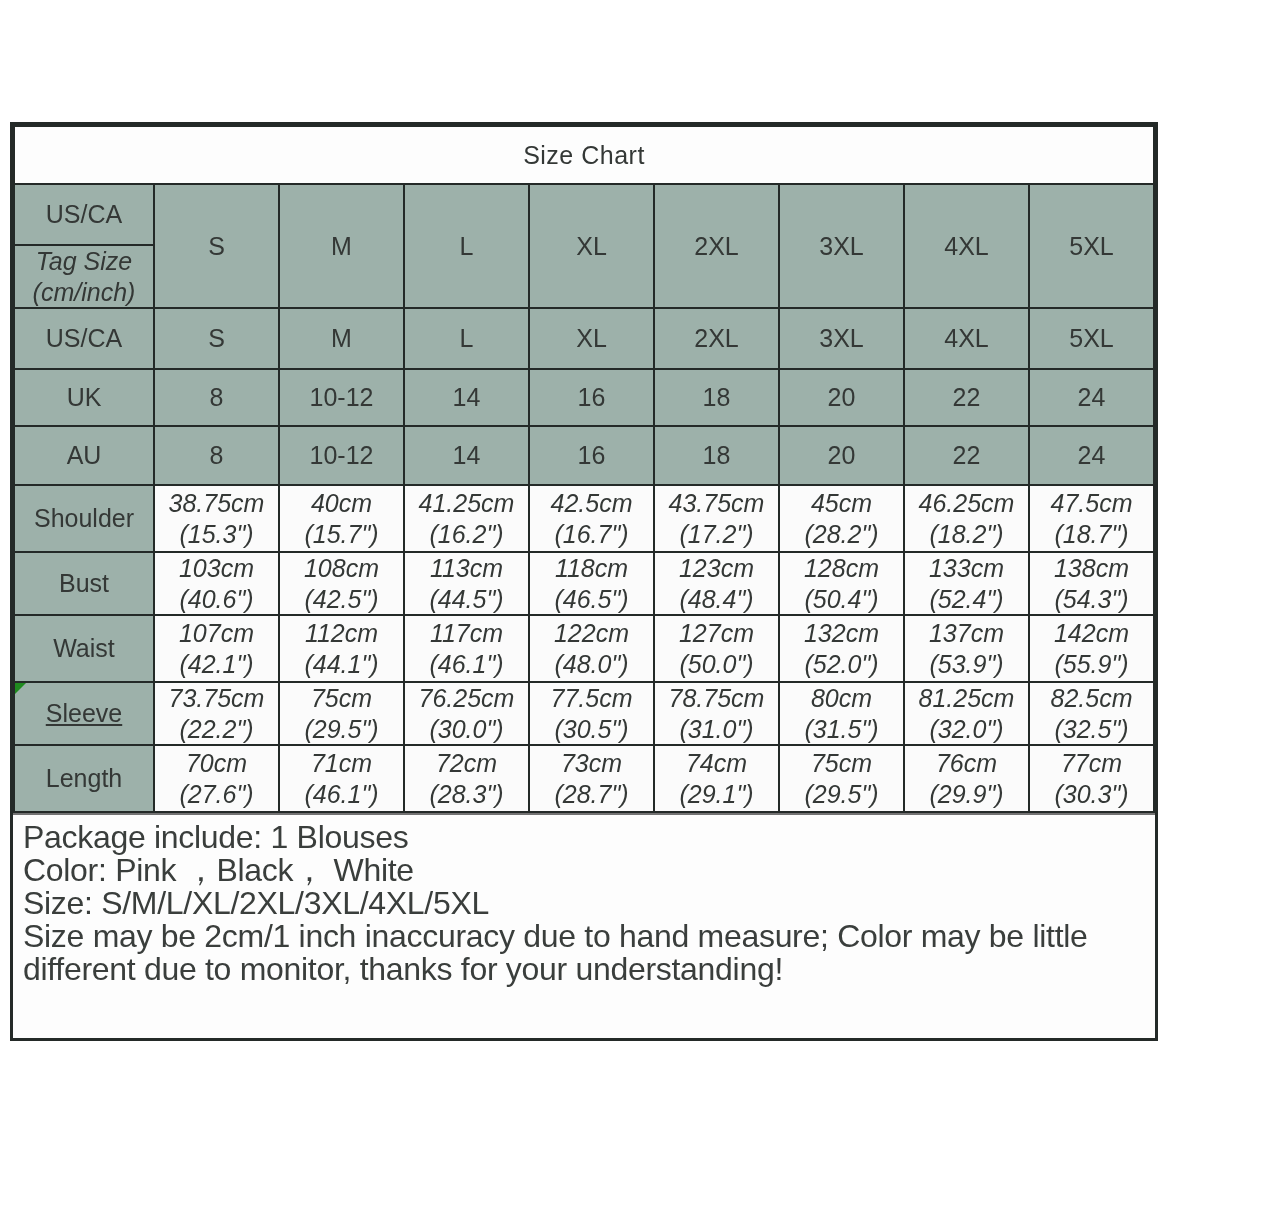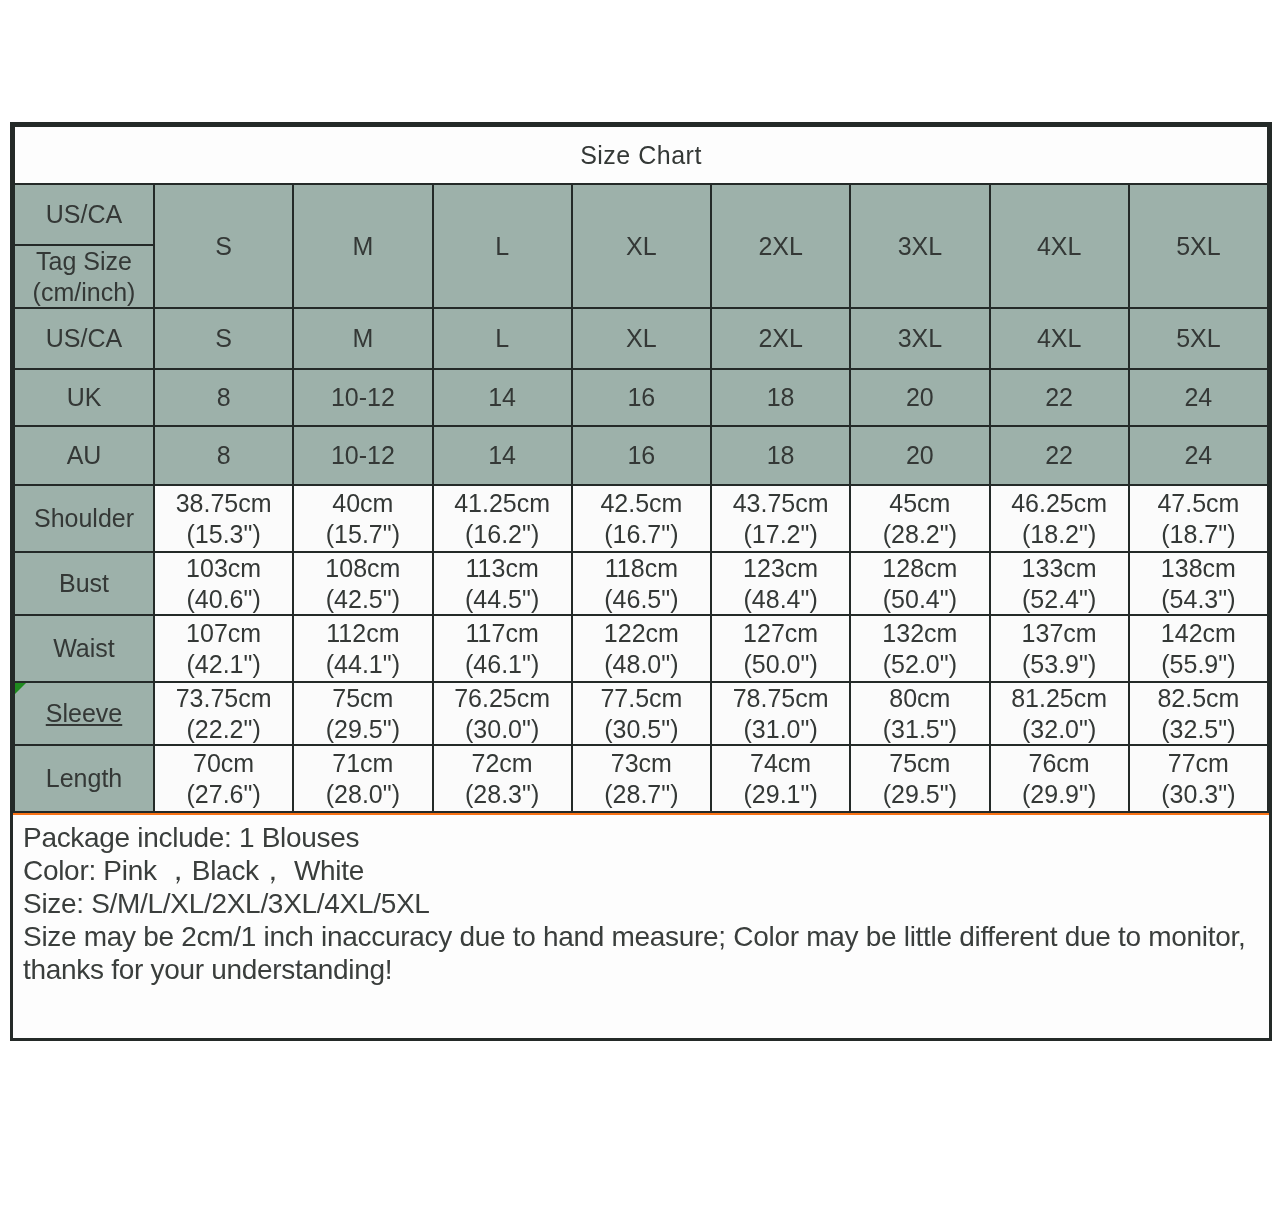--- a/index.html
+++ b/index.html
@@ -11,21 +11,21 @@
     width: 1284px;
     height: 1232px;
     position: relative;
     font-family: "Liberation Sans", "DejaVu Sans", sans-serif;
     color: #343836;
   }
   .frame {
     position: absolute;
     left: 10px;
     top: 122px;
-    width: 1262px;
+    width: 1148px;
     border: 3px solid #242a28;
     background: #4d7c0f;
     box-sizing: border-box;
   }
   table.size-chart {
     width: 100%;
     border-collapse: collapse;
     table-layout: fixed;
   }
   table.size-chart td, table.size-chart th {
@@ -39,21 +39,21 @@
   }
   col.c-label { width: 140px; }
   .title-row td {
     background: #fdfdfd;
     height: 56px;
     font-size: 25px;
     letter-spacing: 0.5px;
   }
   .band { background: #9db1aa; }
   .white { background: #fbfbfb; }
-  .pre { white-space: pre-line; line-height: 1.22; }
+  .pre { white-space: pre-line; line-height: 1.22; font-style: italic; }
   tr.h-sub1 { height: 61px; }
   tr.h-sub2 { height: 63px; }
   tr.r-usca { height: 61px; }
   tr.r-uk { height: 57px; }
   tr.r-au { height: 59px; }
   tr.r-shoulder { height: 67px; }
   tr.r-bust { height: 62px; }
   tr.r-waist { height: 67px; }
   tr.r-sleeve { height: 60px; }
   tr.r-length { height: 67px; }
@@ -62,25 +62,25 @@
     position: absolute;
     left: 0;
     top: 0;
     width: 0;
     height: 0;
     border-top: 11px solid #1f8a1f;
     border-right: 11px solid transparent;
   }
   .notes {
     background: #fdfdfd;
-    border-top: 2px solid #f97316;
+    border-top: 2px solid #737373;
     box-sizing: border-box;
     min-height: 225px;
     padding: 6px 10px 8px 10px;
-    font-size: 28px;
+    font-size: 32px;
     letter-spacing: -0.3px;
     line-height: 33px;
     color: #3a3e3c;
   }
   .notes div { white-space: normal; }
 </style>
 </head>
 <body>
 
 <div class="frame">
@@ -234,21 +234,21 @@
 (32.0")</td>
         <td class="white pre">82.5cm
 (32.5")</td>
       </tr>
 
       <tr class="r-length">
         <td class="band">Length</td>
         <td class="white pre">70cm
 (27.6")</td>
         <td class="white pre">71cm
-(28.0")</td>
+(46.1")</td>
         <td class="white pre">72cm
 (28.3")</td>
         <td class="white pre">73cm
 (28.7")</td>
         <td class="white pre">74cm
 (29.1")</td>
         <td class="white pre">75cm
 (29.5")</td>
         <td class="white pre">76cm
 (29.9")</td>

